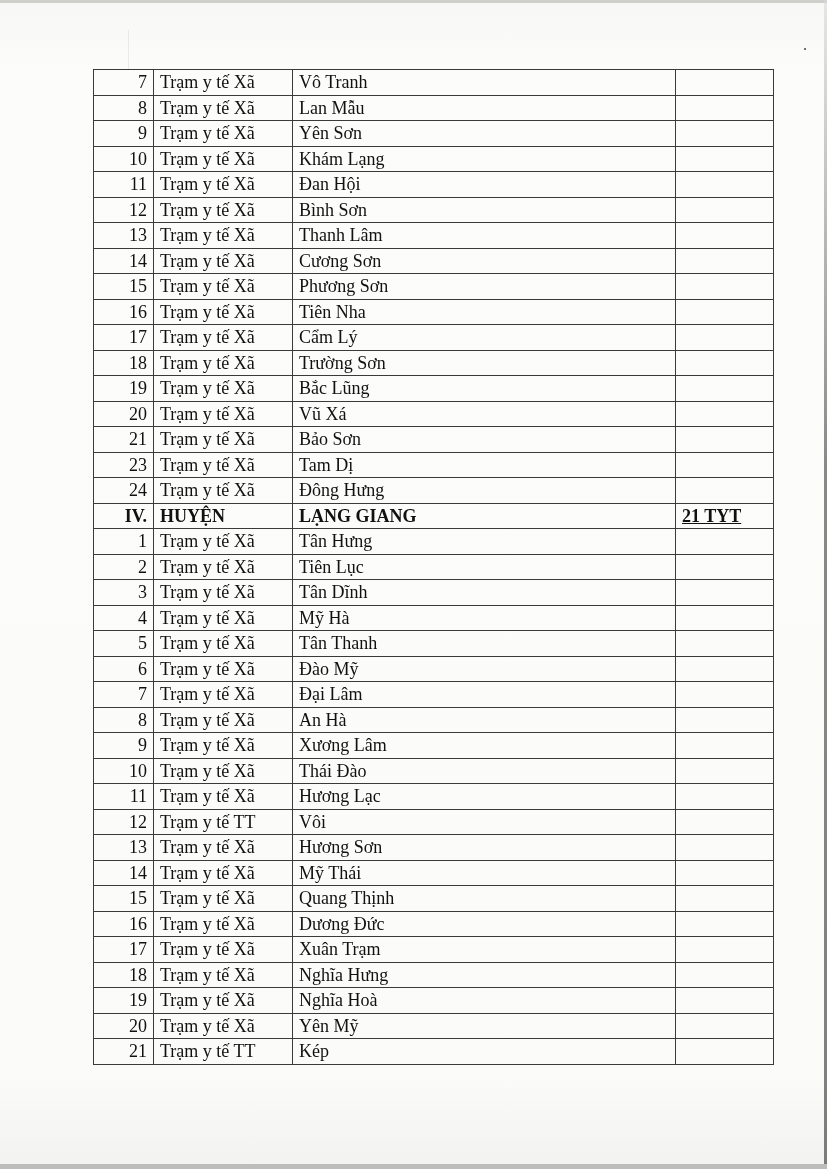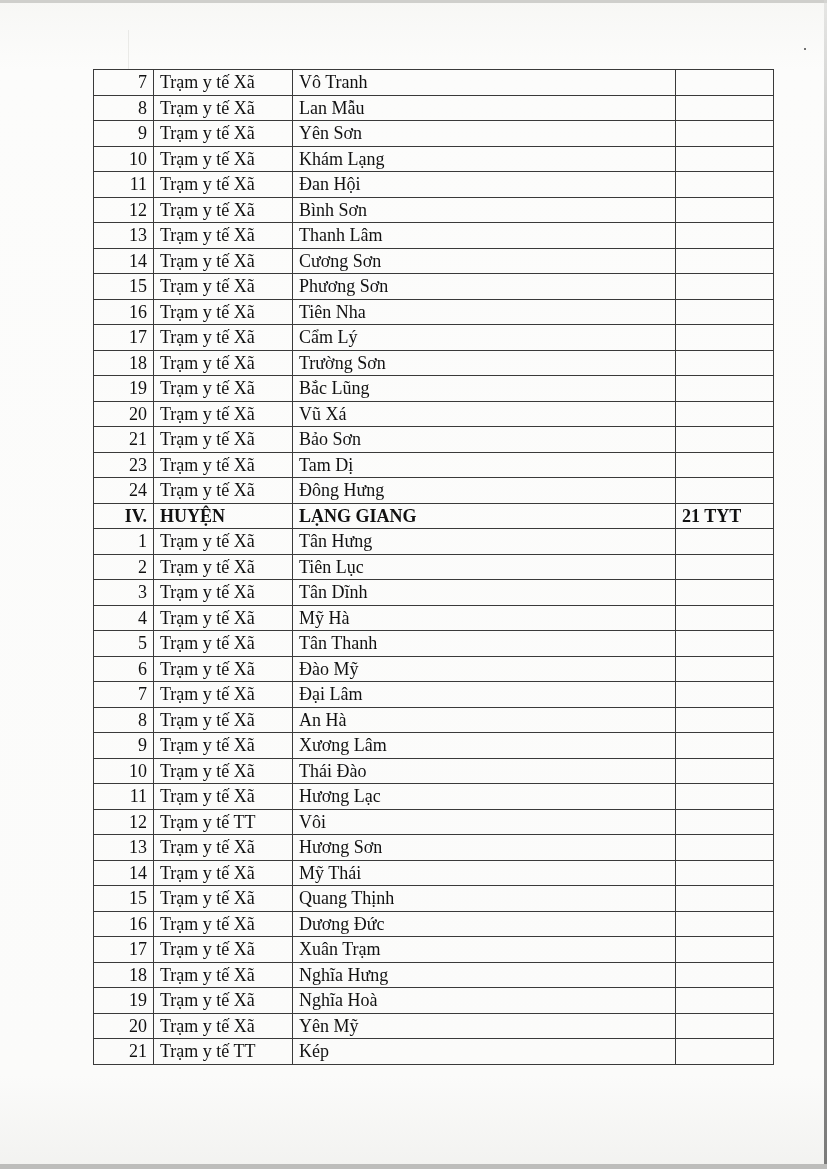--- a/index.html
+++ b/index.html
@@ -59,21 +59,21 @@
       height: 24.5px;
       padding: 0 6px;
       line-height: 24px;
       white-space: nowrap;
       overflow: hidden;
       vertical-align: middle;
     }
     td.c-no { width: 47px; text-align: right; padding-right: 5px; }
     td.c-type { width: 126px; padding-left: 5px; }
     td.c-name { width: 370px; }
-    td.c-count { width: 85px; }
+    td.c-count { width: 85px; text-decoration: underline; }
     tr.section td { font-weight: bold; }
     tr.section td.c-no { text-align: right; padding-left: 6px; }
   </style>
 </head>
 <body>
 
 <div class="page">
   <div class="top-edge"></div>
   <div class="right-edge"></div>
   <div class="bottom-edge"></div>

